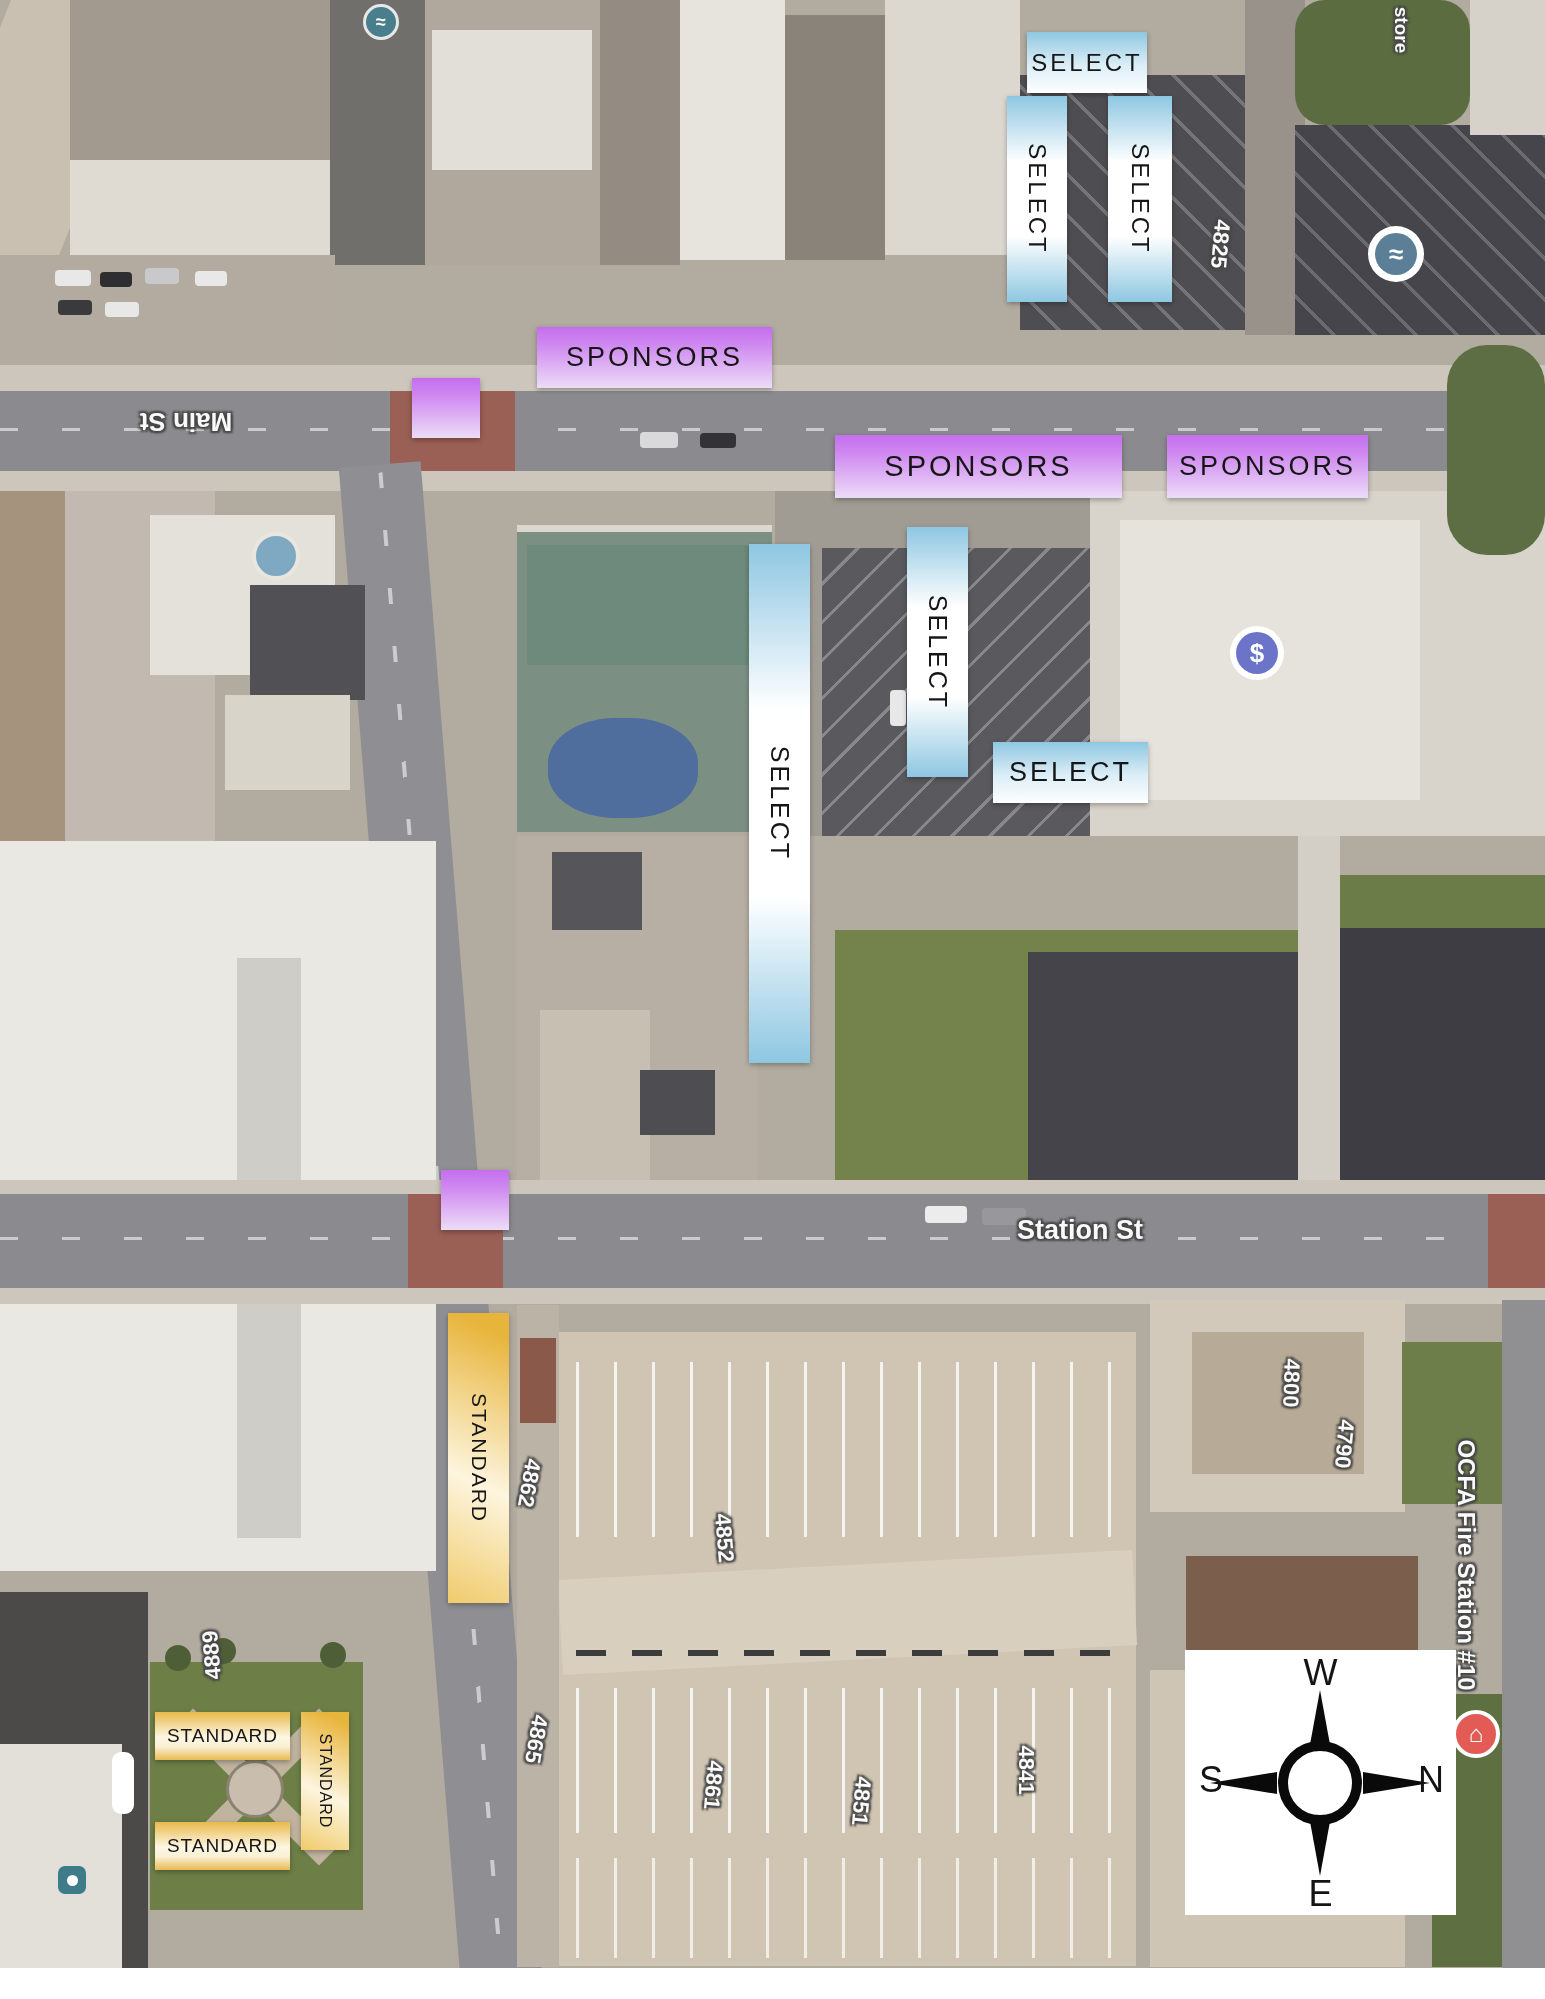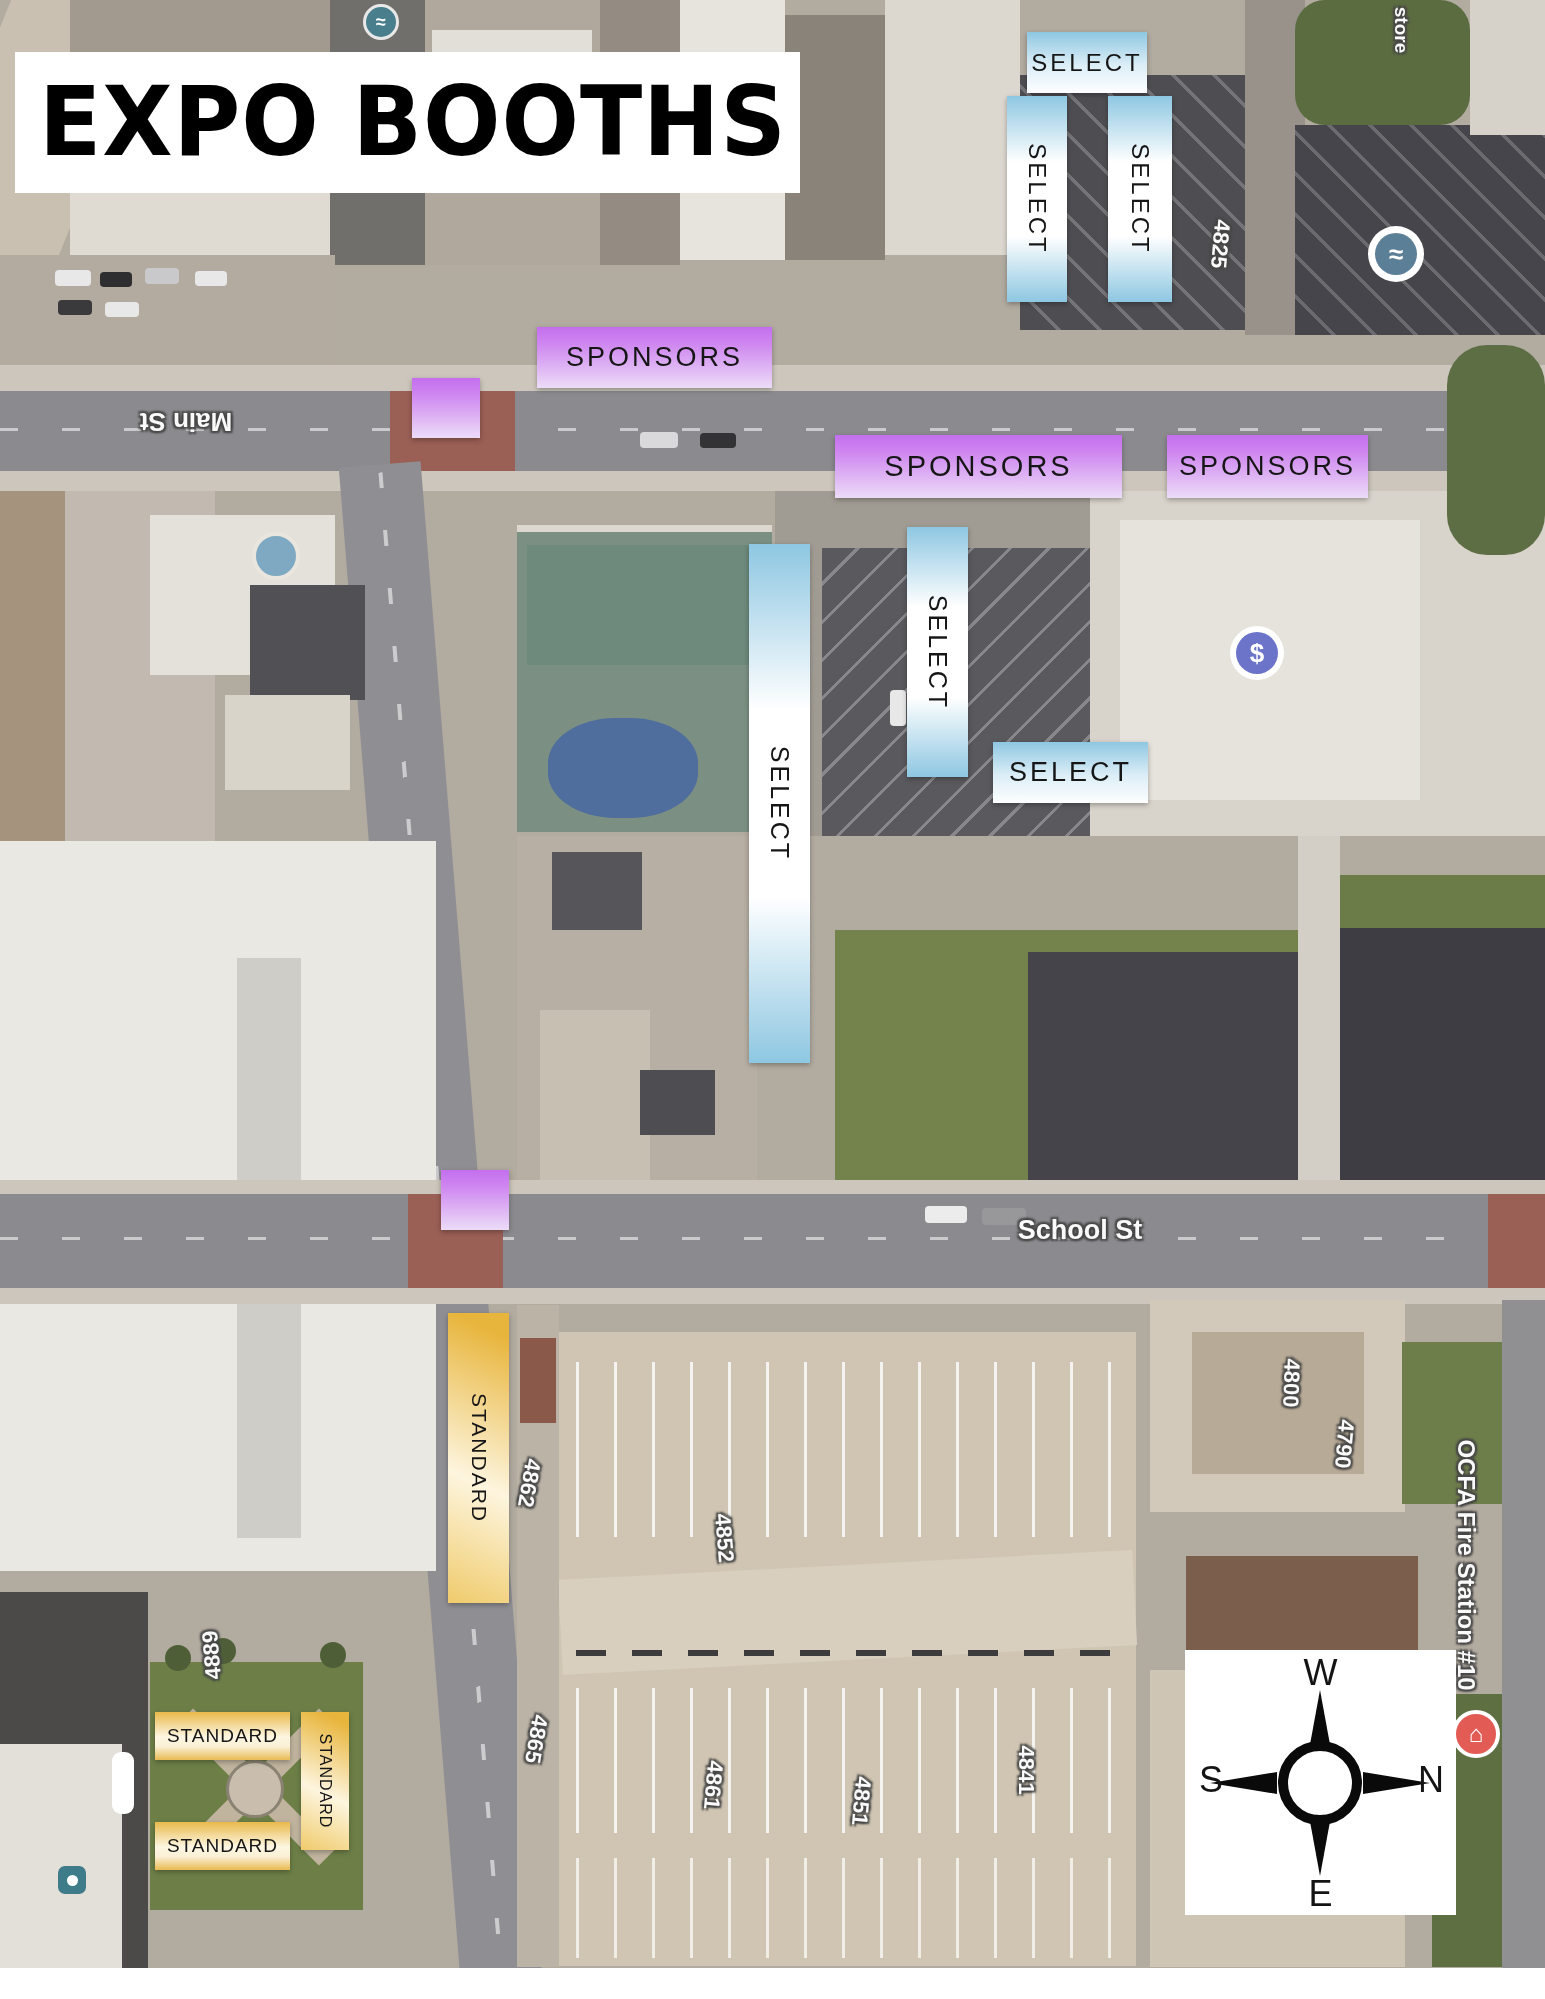--- a/index.html
+++ b/index.html
@@ -199,21 +199,21 @@
     </div>
   <div class="poi-circle" style="left:1452px;top:1710px;width:48px;height:48px;background:#e25b55;border:4px solid #ffffff;color:#fff;font-size:24px;font-weight:bold;">
       <span style="position:static;">⌂</span>
     </div>
   <div style="left:112px;top:1752px;width:22px;height:62px;background:#ffffff;border-radius:9px;"></div>
   <div class="poi-circle" style="left:58px;top:1866px;width:28px;height:28px;background:#3f7c8a;border-radius:7px;">
       <div style="position:static;width:11px;height:11px;background:#fff;border-radius:50%;"></div>
     </div>
 
   <div class="maplabel street" id="lbl-main-st">Main St</div>
-  <div class="maplabel street" id="lbl-school-st">School St</div>
+  <div class="maplabel street" id="lbl-school-st">Station St</div>
   <div class="maplabel addr" id="lbl-4825">4825</div>
   <div class="maplabel addr" id="lbl-4800">4800</div>
   <div class="maplabel addr" id="lbl-4790">4790</div>
   <div class="maplabel addr" id="lbl-4862">4862</div>
   <div class="maplabel addr" id="lbl-4865">4865</div>
   <div class="maplabel addr" id="lbl-4852">4852</div>
   <div class="maplabel addr" id="lbl-4861">4861</div>
   <div class="maplabel addr" id="lbl-4851">4851</div>
   <div class="maplabel addr" id="lbl-4841">4841</div>
   <div class="maplabel addr" id="lbl-4889">4889</div>
@@ -255,23 +255,20 @@
   <div class="booth g-gold-h" id="b-std-h1">
       <span>STANDARD</span>
     </div>
   <div class="booth g-gold-v v" id="b-std-v">
       <span>STANDARD</span>
     </div>
   <div class="booth g-gold-h" id="b-std-h2">
       <span>STANDARD</span>
     </div>
 
-  <div id="title-box">
-    <div id="title-text">EXPO BOOTHS</div>
-  </div>
 
   <div id="compass-box">
     <svg style="left:20px;top:40px;" width="230" height="186" viewBox="0 0 230 186">
       <polygon points="115,0 104,60 126,60" fill="#0a0a0a"></polygon>
       <polygon points="115,186 104,126 126,126" fill="#0a0a0a"></polygon>
       <polygon points="5,93 72,82 72,104" fill="#0a0a0a"></polygon>
       <polygon points="225,93 158,82 158,104" fill="#0a0a0a"></polygon>
       <circle cx="115" cy="93" r="37" fill="#ffffff" stroke="#0a0a0a" stroke-width="10"></circle>
     </svg>
     <div class="cdir" id="c-w">W</div>

